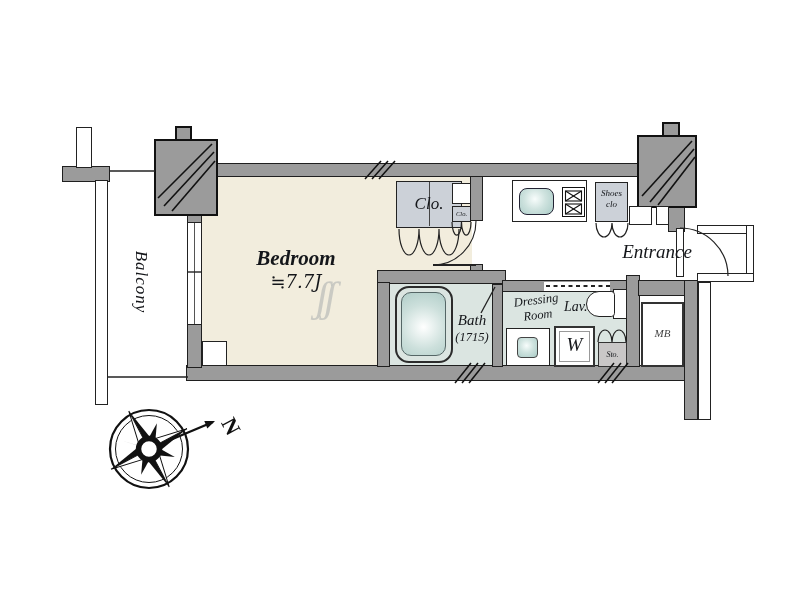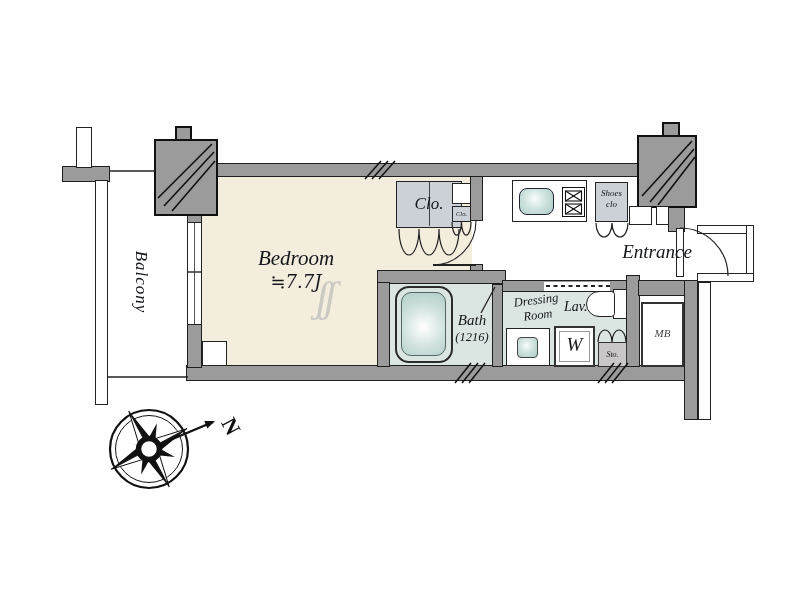--- a/index.html
+++ b/index.html
@@ -87,30 +87,30 @@
     <div class="abs" style="left:3px;top:3px;width:31px;height:31px;border:1px solid #999;"></div>
   </div>
 
   <div class="abs" style="left:598px;top:342px;width:29px;height:25px;background:#c9c7c7;border:1.2px solid #333;"></div>
 
   <div class="abs thin" style="left:676px;top:228px;width:8px;height:49px;"></div>
 
   <div class="abs lbl" style="left:141px;top:282px;font-size:17px;letter-spacing:1px;transform:translate(-50%,-50%) rotate(90deg);">Balcony</div>
 
   <div class="abs lbl" style="left:216px;top:246px;width:160px;">
-    <span style="display:block;font-size:21px;">Bedroom</span>
+    <span style="display:block;font-size:21px;font-weight:bold;">Bedroom</span>
     <span style="display:block;font-size:18px;font-family:'DejaVu Serif','Liberation Serif',serif;">≒7.7J</span>
   </div>
 
   <div class="abs lbl" style="left:396px;top:194px;width:66px;font-size:17px;">Clo.</div>
   <div class="abs lbl" style="left:452px;top:210px;width:19px;font-size:6.5px;">Clo.</div>
 
   <div class="abs lbl" style="left:446px;top:312px;width:52px;">
     <span style="display:block;font-size:15px;">Bath</span>
-    <span style="display:block;font-size:12.5px;">(1216)</span>
+    <span style="display:block;font-size:12.5px;">(1715)</span>
   </div>
 
   <div class="abs lbl" style="left:504px;top:293px;width:66px;font-size:12.5px;transform:rotate(-7deg);">
     <span style="display:block;">Dressing</span>
     <span style="display:block;">Room</span>
   </div>
 
   <div class="abs lbl" style="left:549px;top:299px;font-size:14px;margin-left:15px;">Lav.</div>
   <div class="abs lbl" style="left:554px;top:334px;width:41px;font-size:19px;">W</div>
   <div class="abs lbl" style="left:598px;top:350px;width:29px;font-size:8px;">Sto.</div>

